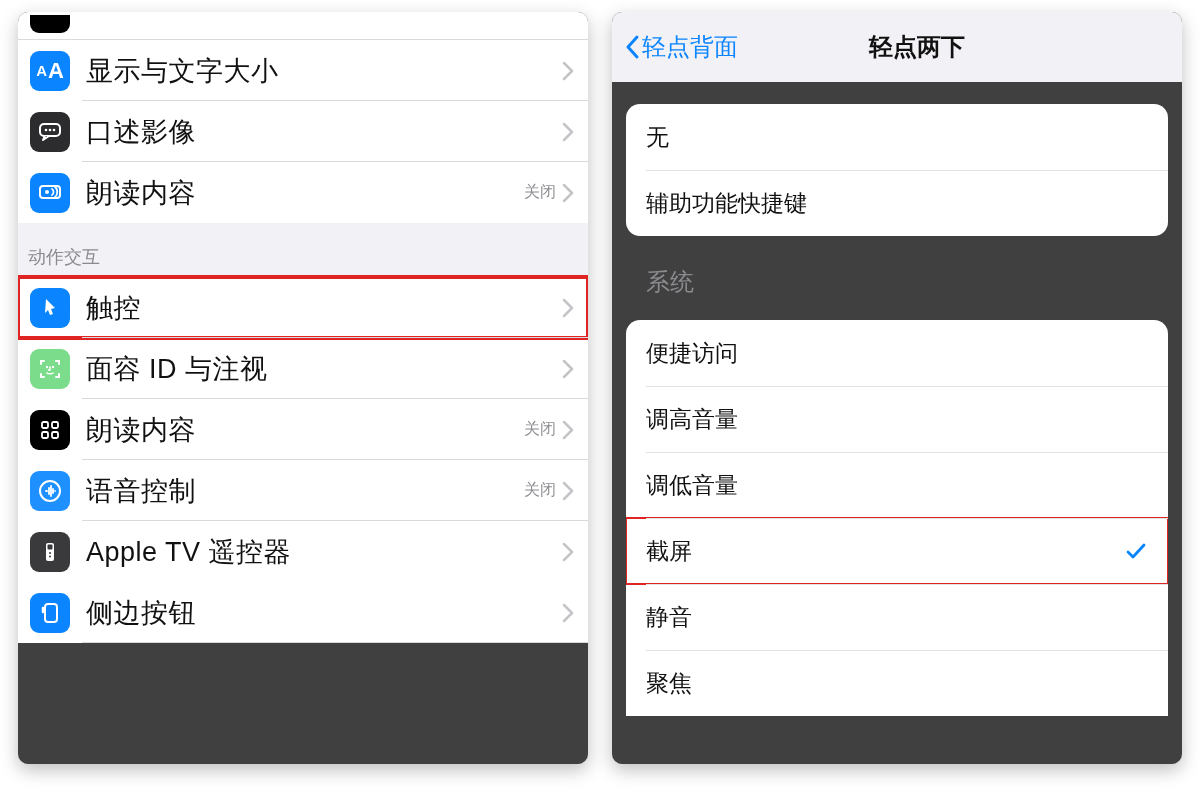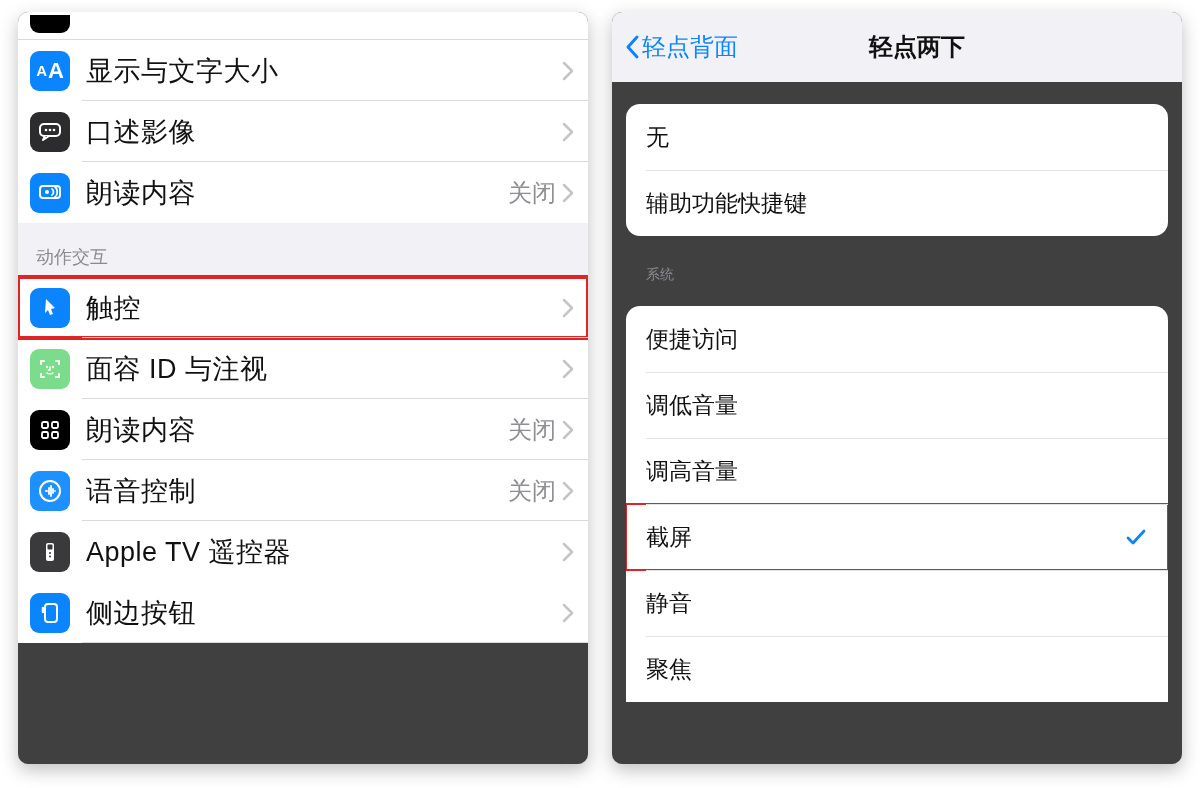--- a/index.html
+++ b/index.html
@@ -54,31 +54,31 @@
     font-size: 20px;
     font-weight: 600;
   }
   .row-label {
     flex: 1;
     font-size: 27px;
     color: #111;
     letter-spacing: 0.5px;
   }
   .row-value {
-    font-size: 24px;
+    font-size: 16px;
     color: #8e8e93;
     margin-right: 6px;
   }
   .chevron {
     color: #c5c5c9;
   }
   .chevron svg { display:block; }
 
   .group-header {
-    padding: 22px 18px 8px 18px;
+    padding: 22px 18px 8px 10px;
     font-size: 18px;
     color: #8a8a8f;
     background: #f2f2f6;
   }
   .partial-row {
     height: 28px;
     background:#fff;
     border-bottom:1px solid #d9d9de;
     position:relative;
   }
@@ -153,21 +153,21 @@
     height:1px;
     background:#e3e3e7;
   }
   .opt-label { flex:1; }
   .check {
     color:#0a84ff;
   }
   .check svg { display:block; }
   .group-title-right {
     margin: 30px 0 8px 34px;
-    font-size:14px;
+    font-size:24px;
     color:#8a8a8f;
   }
   .highlight-red-thin {
     outline:2px solid #e02424;
     outline-offset:-1px;
     align-items:center;
   }
   .list-group.bottom-open {
     border-bottom-left-radius:0;
     border-bottom-right-radius:0;
@@ -365,24 +365,24 @@
       </div>
     </div>
 
     <div class="group-title-right">系统</div>
 
     <div class="list-group bottom-open">
       <div class="opt-row">
         <span class="opt-label">便捷访问</span>
       </div>
       <div class="opt-row">
+        <span class="opt-label">调高音量</span>
+      </div>
+      <div class="opt-row">
         <span class="opt-label">调低音量</span>
-      </div>
-      <div class="opt-row">
-        <span class="opt-label">调高音量</span>
       </div>
       <div class="opt-row highlight-red-thin">
         <span class="opt-label">截屏</span>
         <span class="check">
           <svg width="24" height="24" viewBox="0 0 24 24">
               <path d="M4 13l5 5L20 6" stroke="currentColor" stroke-width="2.8" fill="none" stroke-linecap="round" stroke-linejoin="round"></path>
             </svg>
         </span>
       </div>
       <div class="opt-row">

